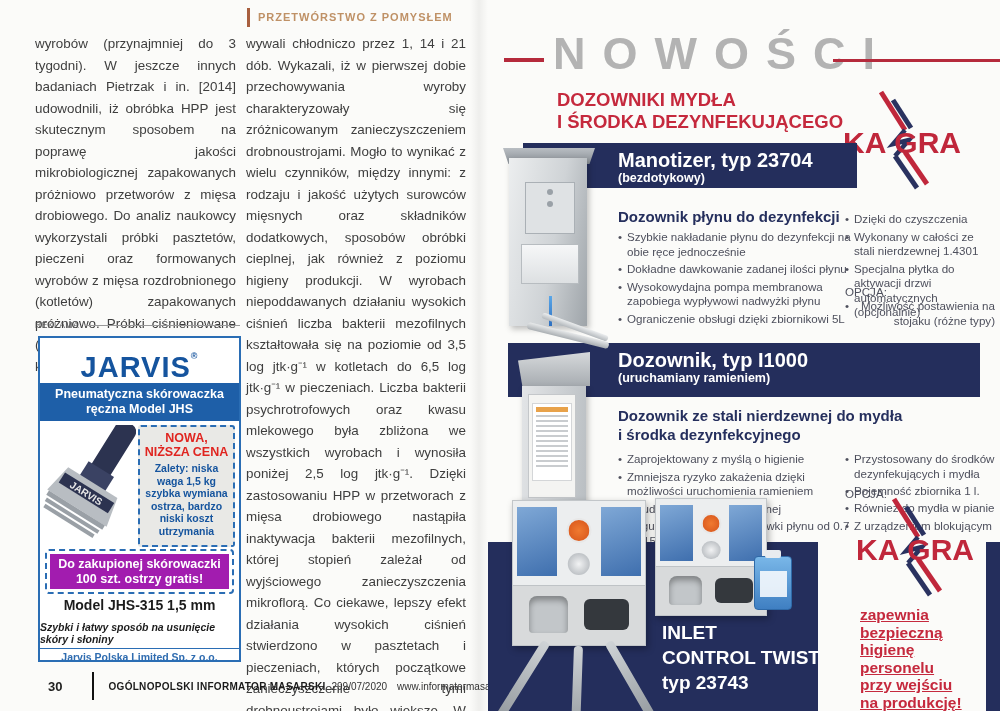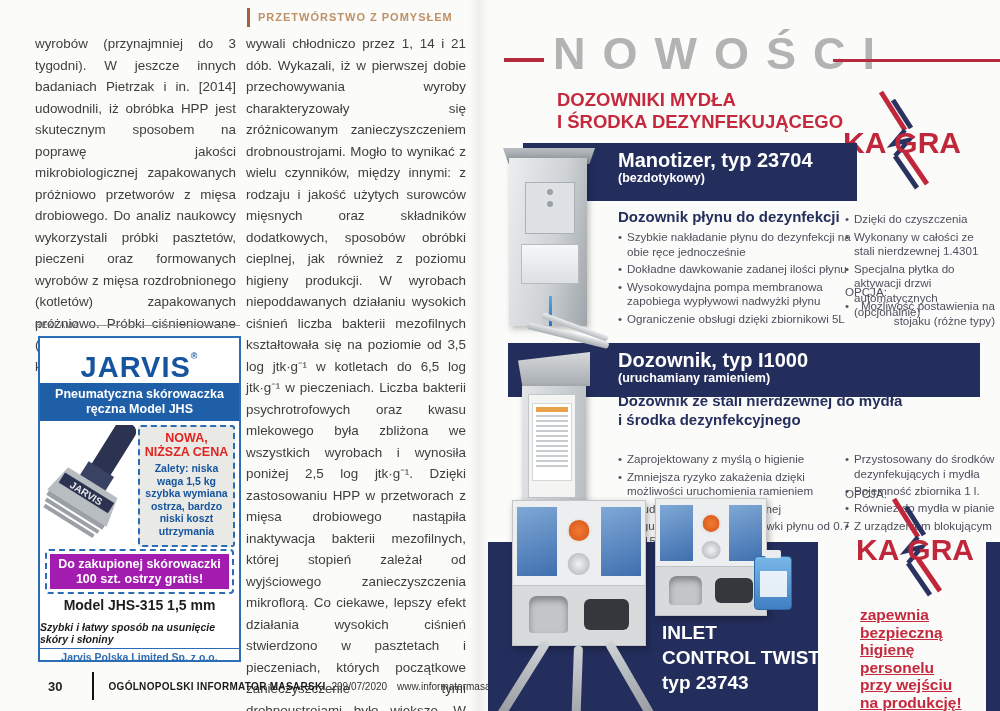--- a/index.html
+++ b/index.html
@@ -60,21 +60,21 @@
     color:#c5293d; line-height:22px; }
   
   .kagra { position:absolute; width:118px; height:104px; }
   .kagra-top { left:843px; top:90px; }
   .kagra-bottom { left:856px; top:497px; }
   .kagra-word { position:absolute; top:36px; width:100%; display:flex; justify-content:space-between;
     font-size:30px; font-weight:bold; color:#c0273b; letter-spacing:0; }
   .kagra-svg { position:absolute; left:0; top:0; }
   
   .prod-banner { position:absolute; background:#242e5c; color:#fff; }
-  .banner-manotizer { left:523px; top:143px; width:334px; height:58px; padding:6px 0 0 95px; }
+  .banner-manotizer { left:523px; top:143px; width:334px; height:45px; padding:6px 0 0 95px; }
   .banner-dozownik { left:508px; top:343px; width:472px; height:54px; padding:6px 0 0 110px; }
   .prod-title { font-size:20px; font-weight:bold; line-height:22px; }
   .prod-sub { font-size:12.5px; font-weight:bold; line-height:15px; }
   .sec-heading { position:absolute; font-size:15px; font-weight:bold; color:#252f5d; line-height:19px; }
   .blist { position:absolute; list-style:none; font-size:11.6px; line-height:14.5px; color:#4d4f5c; }
   .blist li { position:relative; padding-left:9px; margin-bottom:3px; }
   .blist li::before { content:"•"; position:absolute; left:0; top:0; }
   .opt-label { position:absolute; font-size:11.6px; color:#4d4f5c; }
   
   .photo { position:absolute; z-index:3; }
@@ -277,21 +277,21 @@
             <i></i>
             <i></i>
             <i></i>
             <i></i>
             <i></i>
             <i></i>
         </div>
       </div>
     </div>
   </div>
-  <div class="sec-heading" style="left:618px; top:391px;">
+  <div class="sec-heading" style="left:618px; top:406px;">
     <div>Dozownik ze stali nierdzewnej do mydła</div>
     <div>i środka dezynfekcyjnego</div>
   </div>
   <ul class="blist" style="left:618px; top:452px; width:240px;">
     <li>Zaprojektowany z myślą o higienie</li>
     <li>Zmniejsza ryzyko zakażenia dzięki możliwości uruchomienia ramieniem</li>
     <li>Obudowa ze stali nierdzewnej</li>
     <li>Regulacja jednorazowej dawki płynu od 0.7 do 15, ml</li>
   </ul>
   <ul class="blist" style="left:845px; top:452px; width:150px;">

